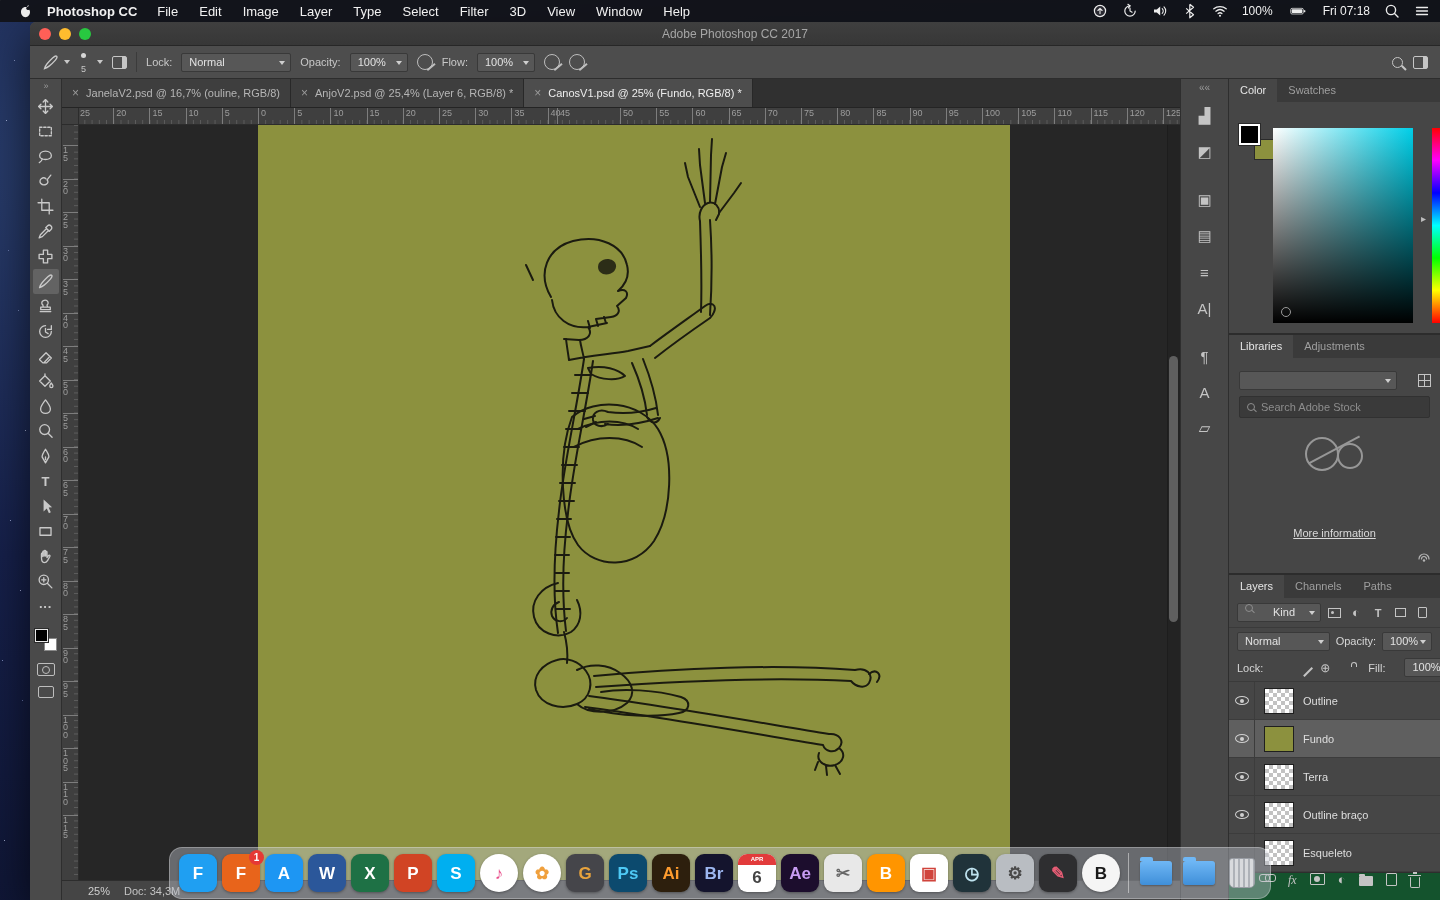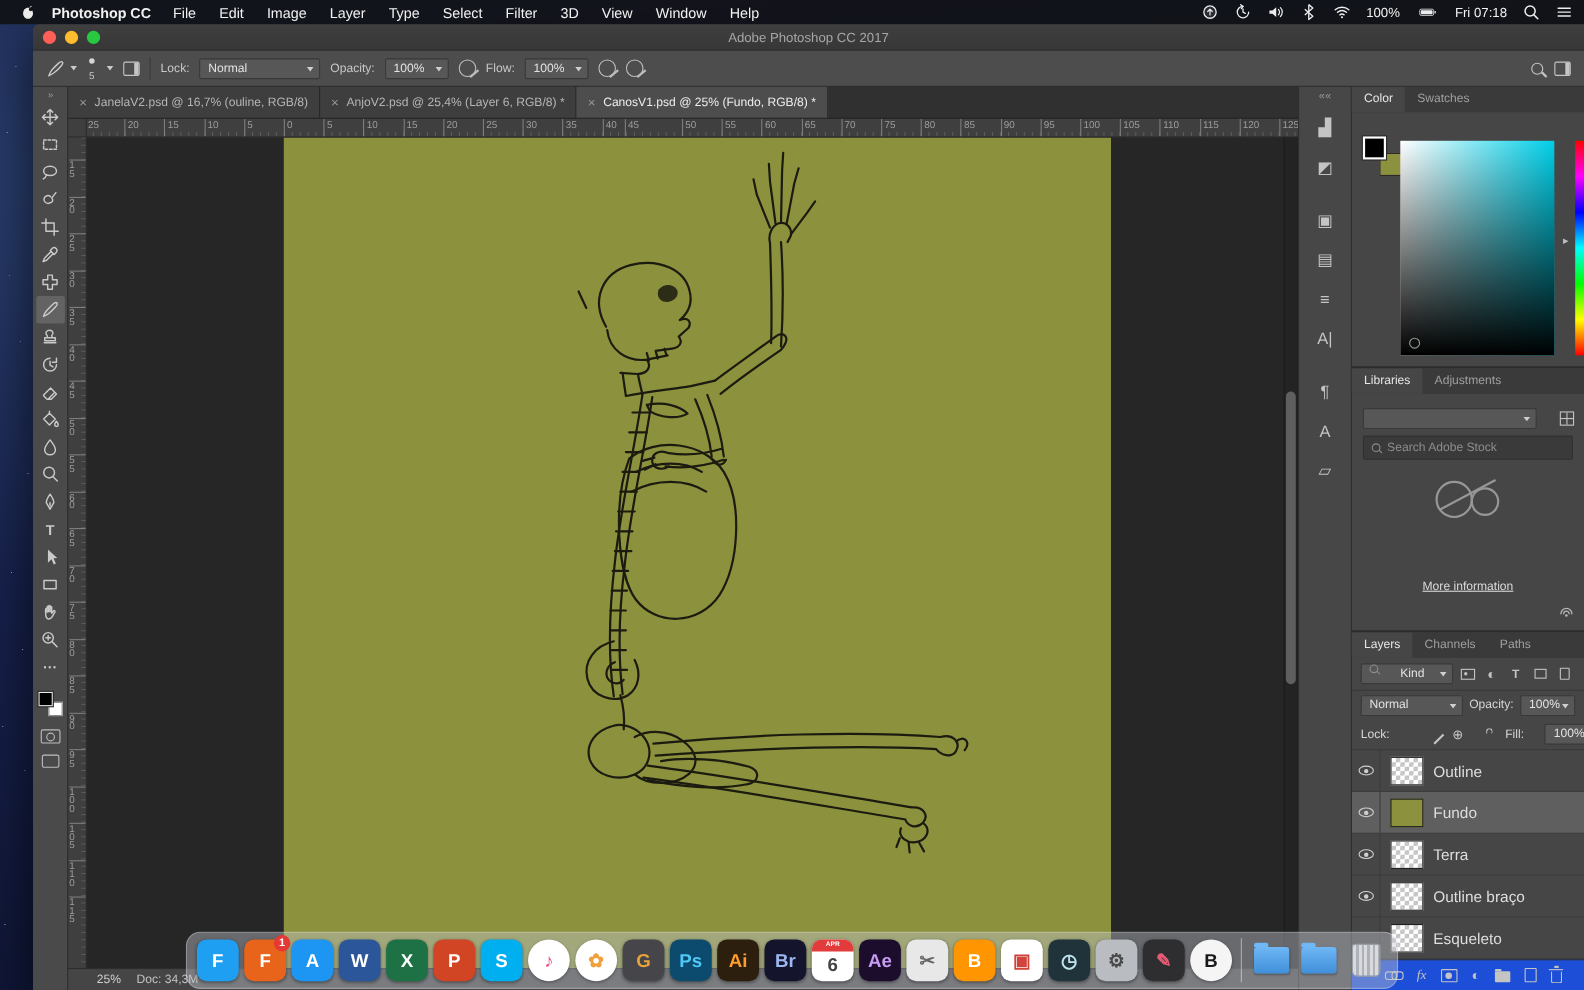--- a/index.html
+++ b/index.html
@@ -174,23 +174,23 @@
   .layer-row{height:38px;display:flex;align-items:center;border-bottom:1px solid #3c3c3c}
   .layer-row.selected{background:#5f5f5f}
   .eye-cell{width:26px;flex:0 0 26px;height:100%;display:flex;align-items:center;justify-content:center;border-right:1px solid #3c3c3c}
   .eye{width:14px;height:9px;border:1px solid #cfcfcf;border-radius:50%;position:relative}
   .eye::after{content:"";position:absolute;left:50%;top:50%;transform:translate(-50%,-50%);width:4px;height:4px;border-radius:50%;background:#cfcfcf}
   .layer-thumb{width:30px;height:26px;margin:0 9px;border:1px solid #1f1f1f;flex:0 0 30px}
   .checker{background-color:#fff;
     background-image:linear-gradient(45deg,#c2c2c2 25%,transparent 25%,transparent 75%,#c2c2c2 75%),
     linear-gradient(45deg,#c2c2c2 25%,transparent 25%,transparent 75%,#c2c2c2 75%);
     background-size:8px 8px;background-position:0 0,4px 4px}
-  .layer-name{font-size:14px;color:#dedede;white-space:nowrap}
-  .lp-bottom{height:28px;flex:0 0 28px;border-top:1px solid #2e2e2e;background:#1d4ed8;
-    display:flex;align-items:center;gap:13px;padding:0 10px 0 30px}
+  .layer-name{font-size:11px;color:#dedede;white-space:nowrap}
+  .lp-bottom{height:28px;flex:0 0 28px;border-top:1px solid #2e2e2e;background:#14532d;
+    display:flex;gap:13px;padding:0 10px 0 30px}
   .icon-link{position:relative;width:16px;height:9px}
   .icon-link::before,.icon-link::after{content:"";position:absolute;top:1px;width:9px;height:6px;border:1.2px solid #c4c4c4;border-radius:3px}
   .icon-link::before{left:0}.icon-link::after{left:6px}
   .fx{font-style:italic;color:#c4c4c4;font-size:12px;font-family:"Liberation Serif",serif}
   .icon-mask{width:15px;height:12px;border:1px solid #c4c4c4;border-radius:1px;display:flex;align-items:center;justify-content:center}
   .icon-mask::after{content:"";width:6px;height:6px;border-radius:50%;background:#c4c4c4}
   .half-circle{color:#c4c4c4;font-size:13px;line-height:13px}
   .icon-folder{width:14px;height:10px;background:#c4c4c4;border-radius:1px;position:relative;margin-top:3px}
   .icon-folder::before{content:"";position:absolute;top:-2.5px;left:0;width:6px;height:2.5px;background:#c4c4c4;border-radius:1px 1px 0 0}
   .icon-newlayer{width:11px;height:13px;border:1px solid #c4c4c4;border-radius:1px}
@@ -477,21 +477,21 @@
             <span class="htick" style="left: 142.8px;">5</span>
             <span class="htick" style="left: 179px;">0</span>
             <span class="htick" style="left: 215.2px;">5</span>
             <span class="htick" style="left: 251.4px;">10</span>
             <span class="htick" style="left: 287.6px;">15</span>
             <span class="htick" style="left: 323.8px;">20</span>
             <span class="htick" style="left: 360px;">25</span>
             <span class="htick" style="left: 396.2px;">30</span>
             <span class="htick" style="left: 432.4px;">35</span>
             <span class="htick" style="left: 468.6px;">40</span>
-            <span class="htick" style="left: 489px;">45</span>
+            <span class="htick" style="left: 478px;">45</span>
             <span class="htick" style="left: 541px;">50</span>
             <span class="htick" style="left: 577.2px;">55</span>
             <span class="htick" style="left: 613.4px;">60</span>
             <span class="htick" style="left: 649.6px;">65</span>
             <span class="htick" style="left: 685.8px;">70</span>
             <span class="htick" style="left: 722px;">75</span>
             <span class="htick" style="left: 758.2px;">80</span>
             <span class="htick" style="left: 794.4px;">85</span>
             <span class="htick" style="left: 830.6px;">90</span>
             <span class="htick" style="left: 866.8px;">95</span>

